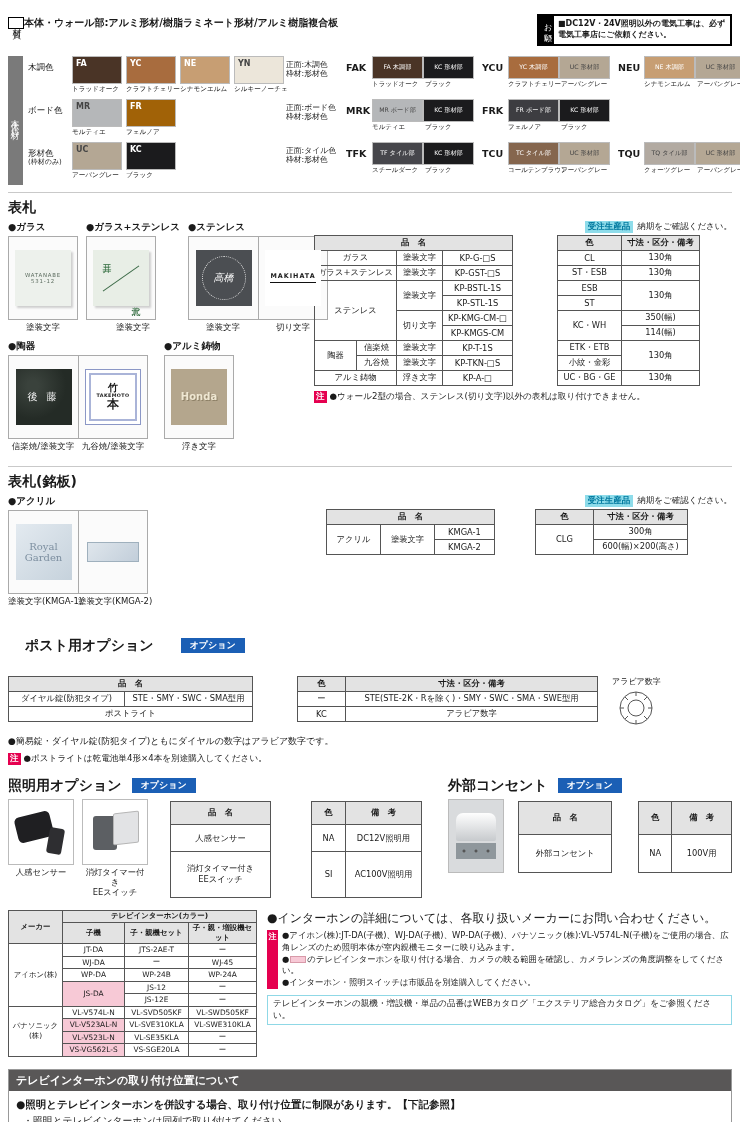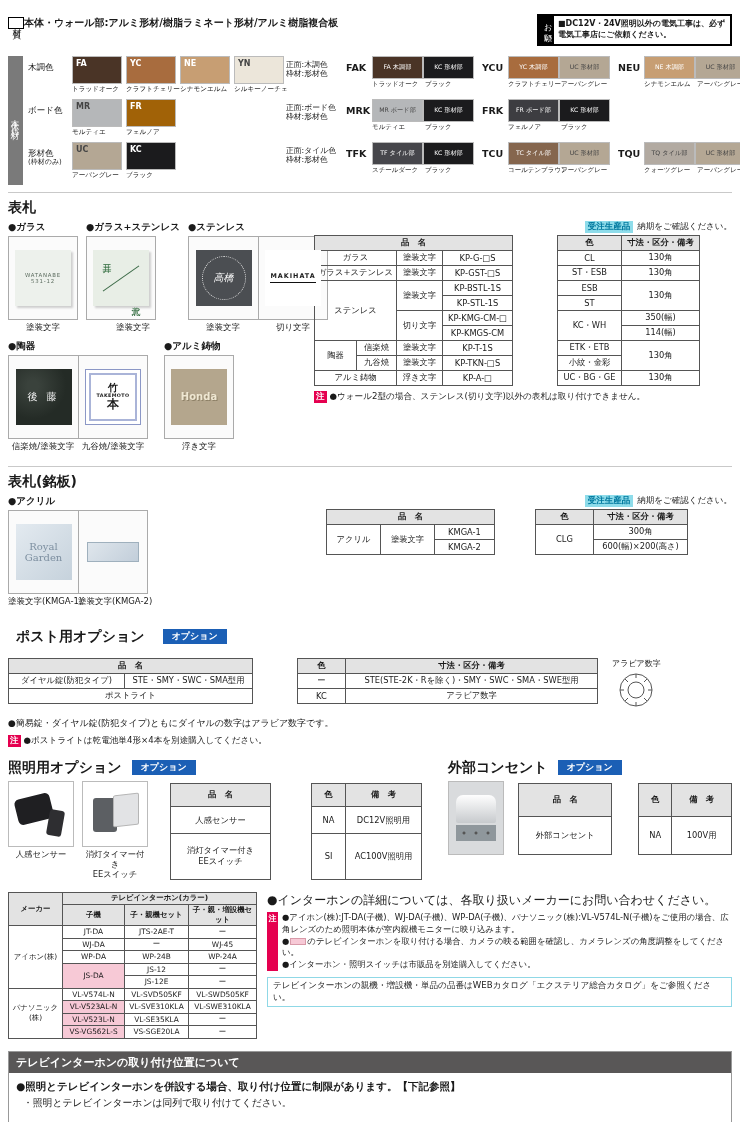--- a/index.html
+++ b/index.html
@@ -629,21 +629,21 @@
                 </tr>
           </tbody>
             </table>
         </div>
       </div>
     </div>
   </div>
 
   <div style="margin-top:12px">
     <div class="sec-title-row">
-        <h2 style="margin:8px">ポスト用オプション</h2>
+        <h2 style="margin:17px">ポスト用オプション</h2>
         <span class="opt-badge">オプション</span>
       </div>
     <div class="po-flex">
       <div class="twin-tbl">
         <table class="tbl">
           <colgroup>
               <col style="width:116px">
               <col style="width:128px">
             </colgroup>
           <tbody>

